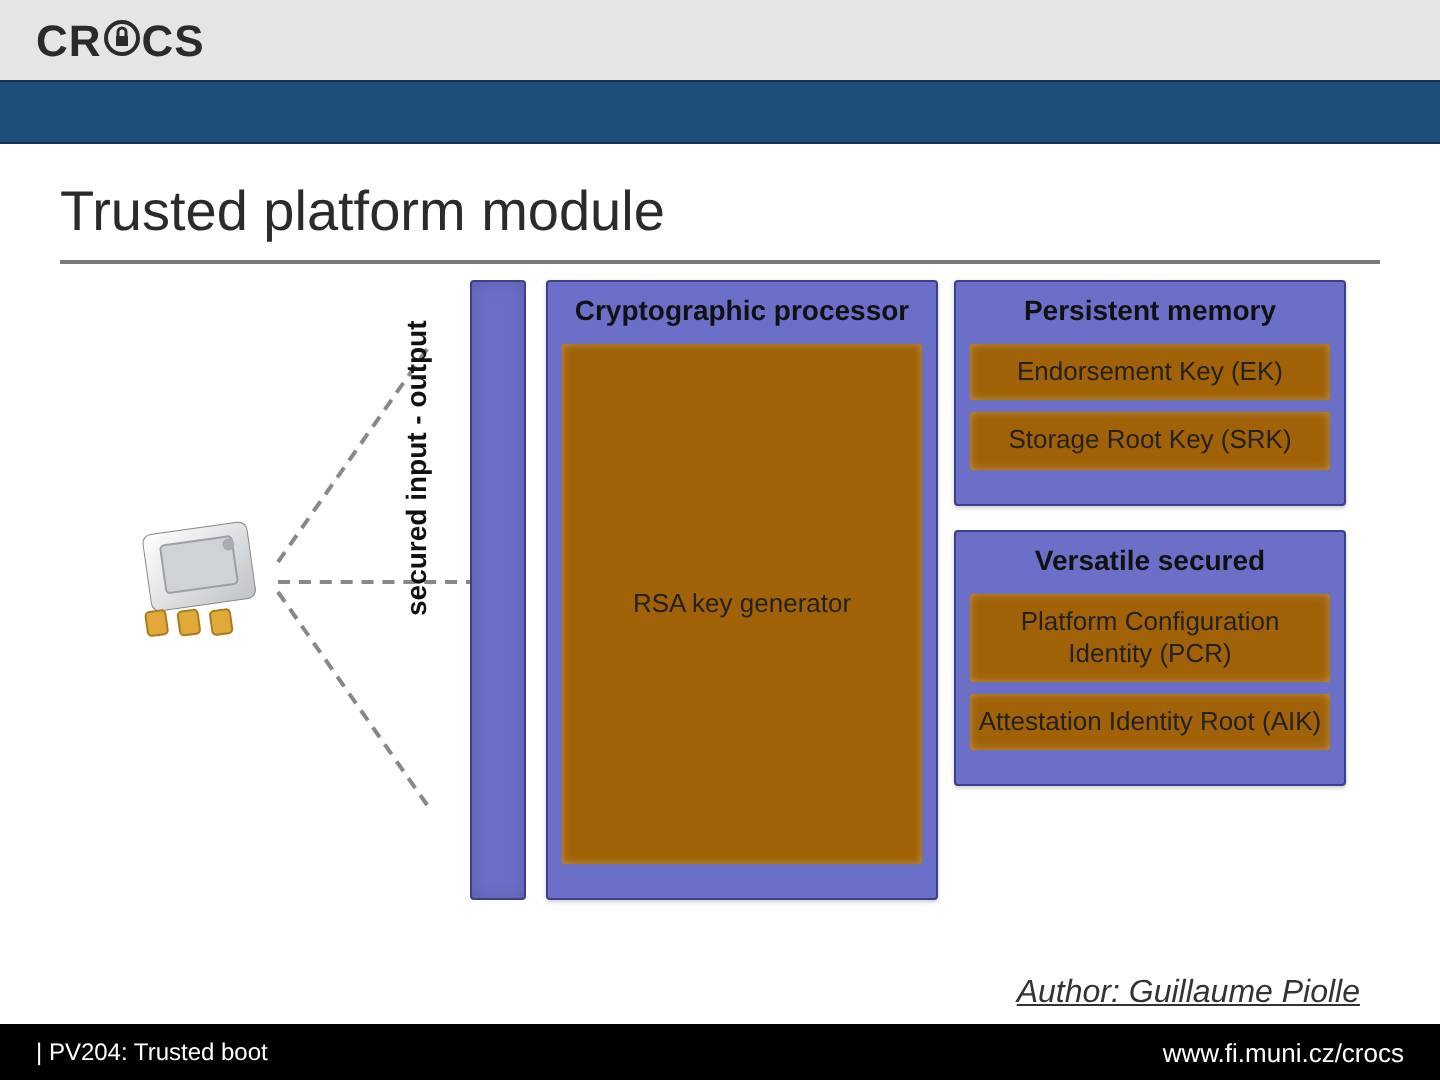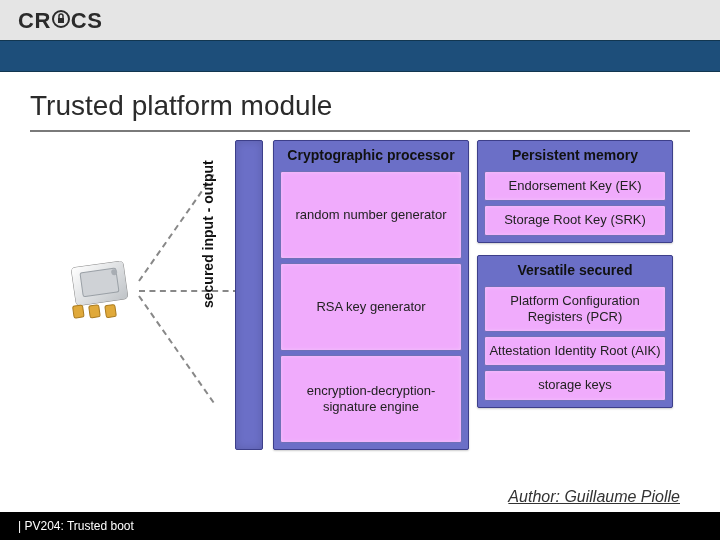--- a/index.html
+++ b/index.html
@@ -76,32 +76,32 @@
   .col {
     flex: 1;
     display: flex;
     flex-direction: column;
     gap: 6px;
   }
   .group {
     background: #6b6fc7;
     border: 1px solid #3d3f8a;
     border-radius: 2px;
-    padding: 4px 6px 6px 6px;
+    padding: 4px 6px 16px 6px;
     box-shadow: 0 1px 2px rgba(0,0,0,0.2);
   }
   .group-head {
     text-align: center;
     font-weight: 700;
     color: #111;
     font-size: 14px;
     padding: 2px 0 4px 0;
   }
   .subbox {
-    background: #f0abfc;
+    background: #a16207;
     border: 1px solid #6f71b7;
     border-radius: 2px;
     text-align: center;
     font-size: 13px;
     color: #222;
     padding: 6px 4px;
     margin-top: 4px;
     line-height: 1.25;
     box-shadow: inset 0 0 4px rgba(255,255,255,0.3);
   }
@@ -193,38 +193,36 @@
     <div class="dash d3"></div>
   </div>
 
   <div class="io-label">secured input - output</div>
   <div class="io-bar"></div>
 
   <div class="columns">
     <div class="col col-left">
       <div class="group">
         <div class="group-head">Cryptographic processor</div>
-        <div class="subbox">random number generator</div>
         <div class="subbox">RSA key generator</div>
-        <div class="subbox">encryption-decryption-signature engine</div>
       </div>
     </div>
     <div class="col col-right">
       <div class="group">
         <div class="group-head">Persistent memory</div>
         <div class="subbox">Endorsement Key (EK)</div>
         <div class="subbox">Storage Root Key (SRK)</div>
       </div>
       <div class="group" style="margin-top:6px;">
         <div class="group-head">Versatile secured</div>
-        <div class="subbox">Platform Configuration Registers (PCR)</div>
+        <div class="subbox">Platform Configuration Identity (PCR)</div>
         <div class="subbox">Attestation Identity Root (AIK)</div>
-        <div class="subbox">storage keys</div>
       </div>
     </div>
   </div>
 </div>
 
 <div class="author">Author: Guillaume Piolle</div>
 
 <div class="footer">
   <div class="footer-left"> | PV204: Trusted boot</div>
+  <div class="footer-right">www.fi.muni.cz/crocs</div>
 </div>
 
 </body></html>

